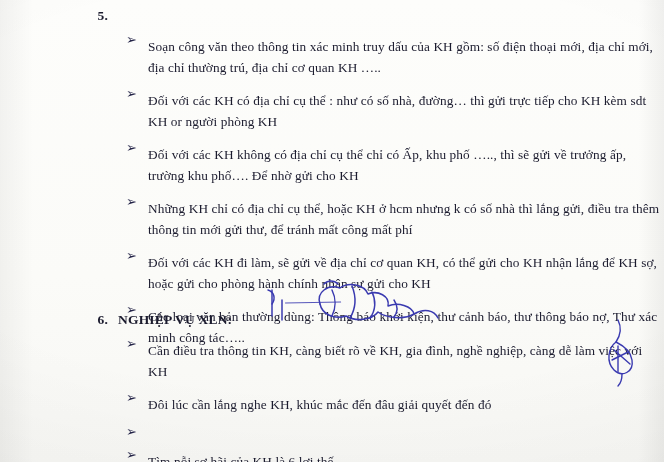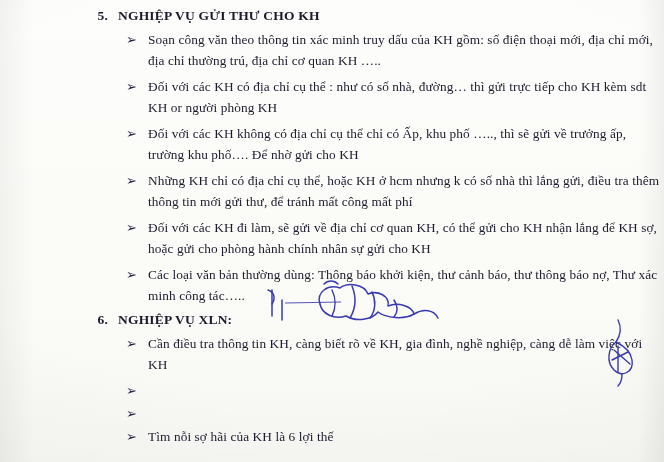--- a/index.html
+++ b/index.html
@@ -64,20 +64,21 @@
     font-size: 13px;
     line-height: 17px;
     color: #232347;
     transform: translateY(1px);
   }
   .btext {
     font-size: 13.3px;
     line-height: 20.5px;
     letter-spacing: 0.1px;
     max-width: 520px;
+    margin-top: 7px;
   }
   
   #sec5 { top: 8px; }
   #sec5 .section-head { padding-left: 88px; }
   #sec5 .bullets { padding-left: 126px; }
   
   #sec6 { top: 312px; }
   #sec6 .section-head { padding-left: 88px; }
   #sec6 .bullets { padding-left: 126px; }
 
@@ -124,21 +125,20 @@
 <body>
 
 <div class="page">
 
   <div class="edge-shadow-left"></div>
   <div class="edge-shadow"></div>
 
   <div class="section" id="sec5">
     <div class="section-head">
       <span class="section-num">5.</span>
-      <span>NGHIỆP VỤ GỬI THƯ CHO KH</span>
     </div>
     <ul class="bullets">
       <li class="bullet-row">
         <span class="arrow">➢</span>
         <span class="btext">Soạn công văn theo thông tin xác minh truy dấu của KH gồm: số điện thoại mới, địa chỉ mới, địa chỉ thường trú, địa chỉ cơ quan KH …..</span>
       </li>
       <li class="bullet-row">
         <span class="arrow">➢</span>
         <span class="btext">Đối với các KH có địa chỉ cụ thể : như có số nhà, đường… thì gửi trực tiếp cho KH kèm sdt KH or người phòng KH</span>
       </li>
@@ -166,20 +166,21 @@
       <span class="section-num">6.</span>
       <span>NGHIỆP VỤ XLN:</span>
     </div>
     <ul class="bullets">
       <li class="bullet-row">
         <span class="arrow">➢</span>
         <span class="btext">Cần điều tra thông tin KH, càng biết rõ về KH, gia đình, nghề nghiệp, càng dễ làm việc với KH</span>
       </li>
       <li class="bullet-row">
         <span class="arrow">➢</span>
+        <span class="btext">Đôi lúc cần lắng nghe KH, khúc mắc đến đâu giải quyết đến đó</span>
       </li>
       <li class="bullet-row">
         <span class="arrow">➢</span>
       </li>
       <li class="bullet-row">
         <span class="arrow">➢</span>
         <span class="btext">Tìm nỗi sợ hãi của KH là 6 lợi thế</span>
       </li>
     </ul>
   </div>

